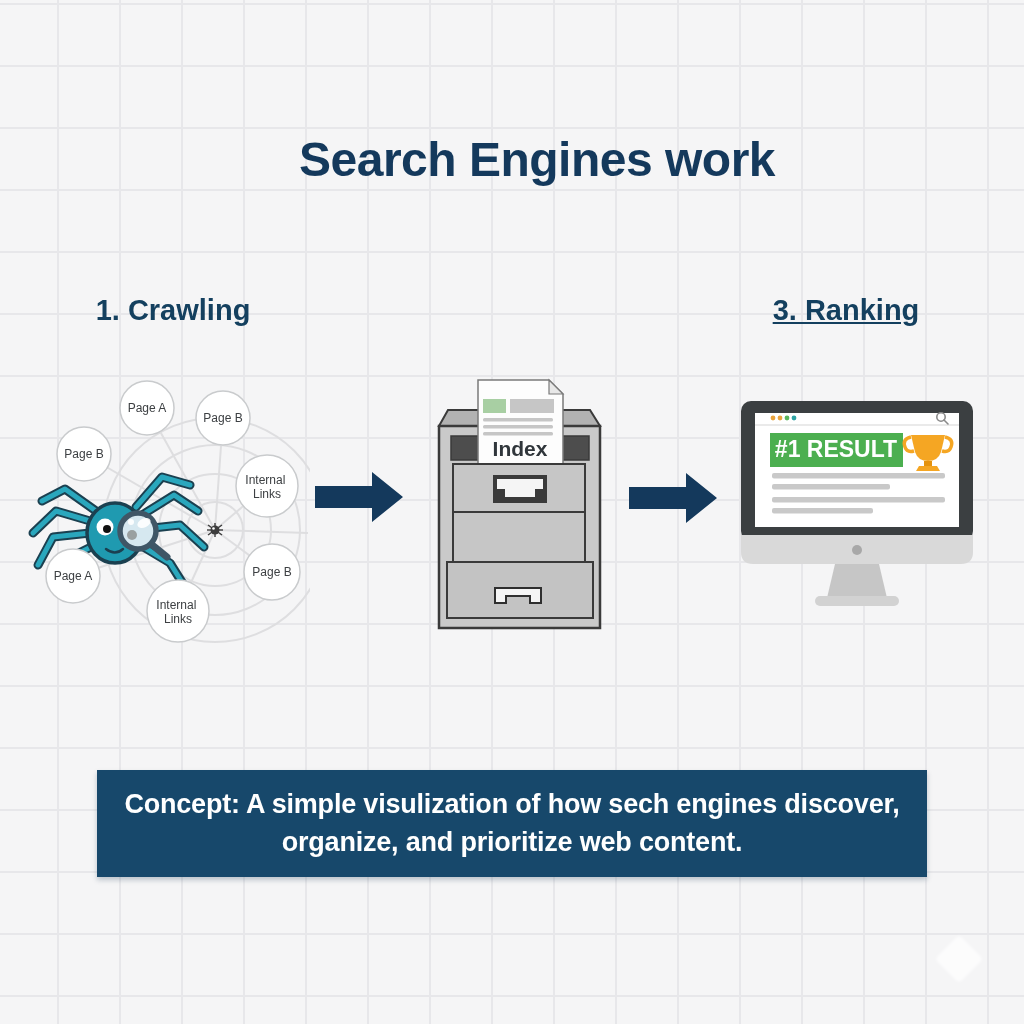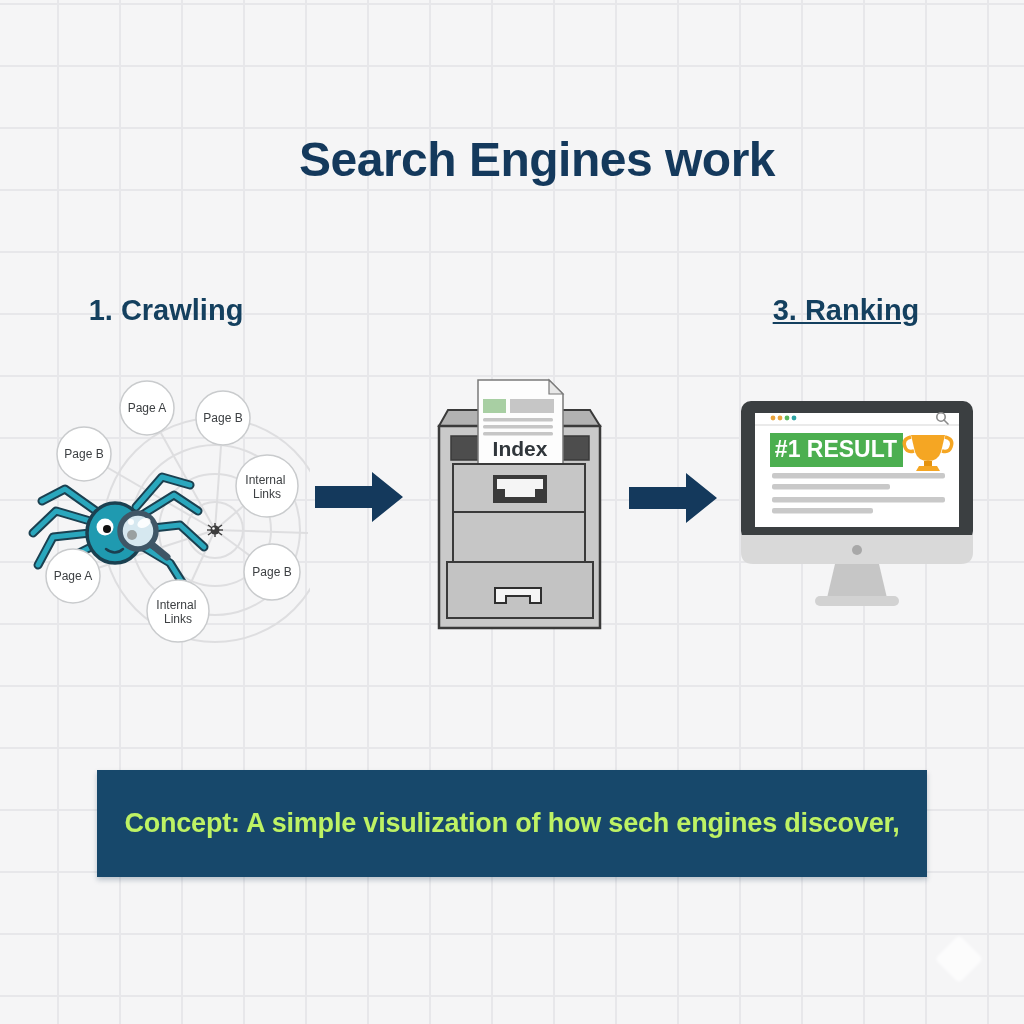--- a/index.html
+++ b/index.html
@@ -14,33 +14,33 @@
     background-position:-5px 3px;
   }
   .title{
     position:absolute;top:132px;left:537px;transform:translateX(-50%);
     font-size:48px;font-weight:700;color:#14395c;letter-spacing:-0.5px;white-space:nowrap;
   }
   .step-heading{
     position:absolute;top:294px;transform:translateX(-50%);
     font-size:29px;font-weight:700;color:#14405f;white-space:nowrap;
   }
-  #heading-crawling{left:166px;}
+  #heading-crawling{left:173px;}
   #heading-indexing{left:517px;}
   #heading-ranking{left:846px;text-decoration:underline;}
   .illus{position:absolute;}
   #crawling-svg{left:20px;top:365px;}
   #indexing-svg{left:435px;top:372px;}
   #ranking-svg{left:735px;top:392px;}
   .arrow{position:absolute;}
   #arrow-1{left:315px;top:472px;}
   #arrow-2{left:629px;top:473px;}
   .concept-banner{
     position:absolute;left:97px;top:770px;width:830px;height:107px;
-    background:#17486b;color:#bef264;
+    background:#17486b;color:#ffffff;
     display:flex;flex-direction:column;align-items:center;justify-content:center;
     text-align:center;box-shadow:0 3px 5px rgba(20,50,80,0.25);
   }
   .concept-line{font-size:27px;font-weight:600;line-height:1.4;letter-spacing:-0.2px;}
   svg text{font-family:"Liberation Sans",sans-serif;}
   .node-label{font-size:12px;font-weight:500;fill:#3d4043;}
   .watermark{
     position:absolute;left:942px;top:942px;width:34px;height:34px;
     background:rgba(255,255,255,0.7);transform:rotate(45deg);border-radius:4px;
     filter:blur(1px);
@@ -234,16 +234,17 @@
     <g fill="#c9c9c9">
       <rect x="37" y="81" width="173" height="5.5" rx="2"></rect>
       <rect x="37" y="92" width="118" height="5.5" rx="2"></rect>
       <rect x="37" y="105" width="173" height="5.5" rx="2"></rect>
       <rect x="37" y="116" width="101" height="5.5" rx="2"></rect>
     </g>
   </svg>
 
   <div class="concept-banner">
     <div class="concept-line">Concept: A simple visulization of how sech engines discover,</div>
+    <div class="concept-line">organize, and prioritize web content.</div>
   </div>
 
   <div class="watermark"></div>
 </div>
 
 </body></html>

